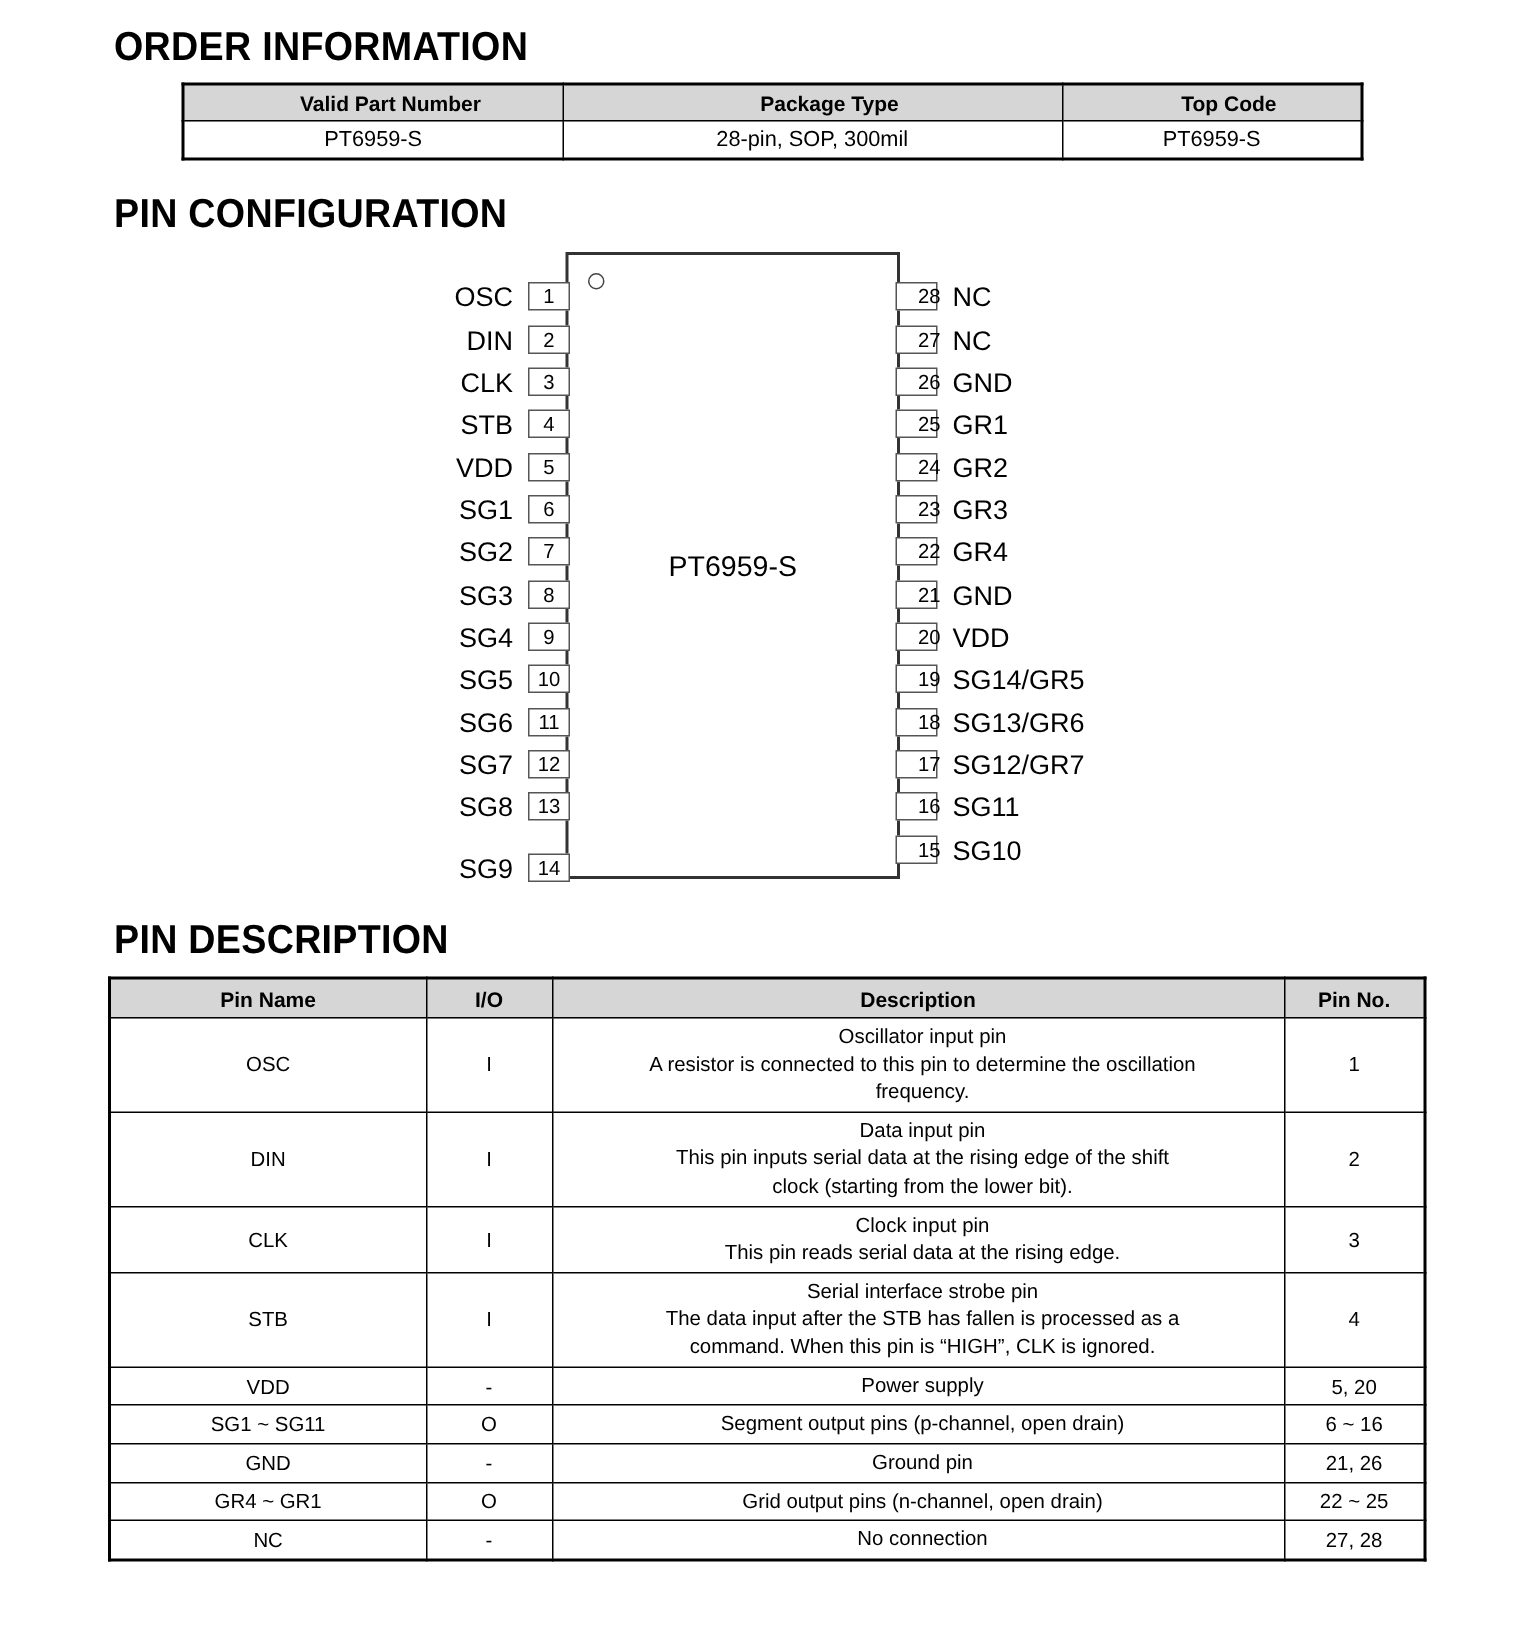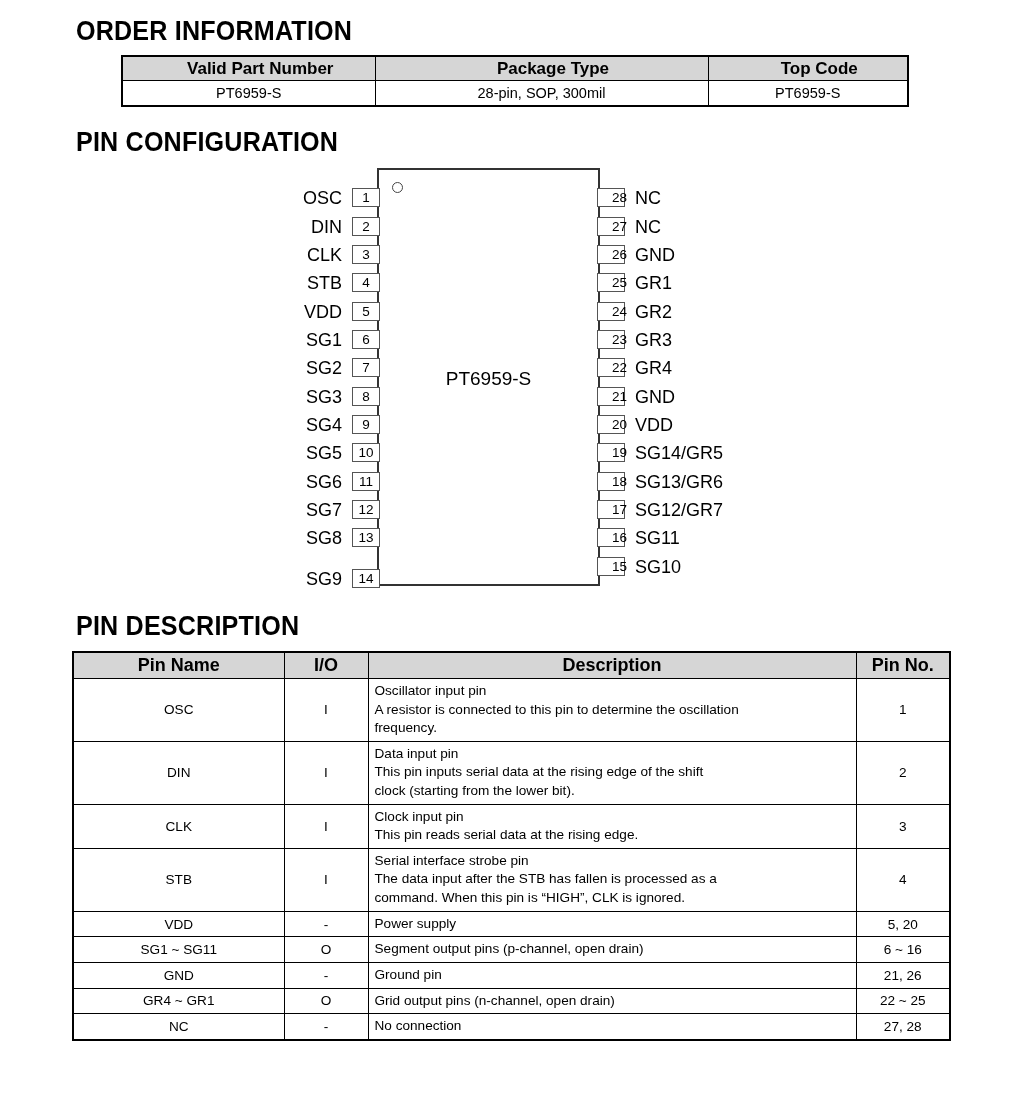--- a/index.html
+++ b/index.html
@@ -48,36 +48,36 @@
   }
   .ds-table th {
     background: #d6d6d6;
     font-weight: bold;
     text-align: center;
     height: 22px;
   }
 
   
   #order-table { left: 121px; top: 55px; width: 786px; }
-  #order-table th { font-size: 17px; height: 23px; padding-left: 23px; }
+  #order-table th { font-size: 14px; height: 23px; padding-left: 23px; }
   #order-table td {
     text-align: center;
     height: 24px;
     font-size: 14.5px;
   }
 
   
   #pin-desc-table { left: 72px; top: 651px; width: 877px; }
-  #pin-desc-table th { font-size: 18px; height: 25px; }
+  #pin-desc-table th { font-size: 14px; height: 25px; }
   #pin-desc-table td { font-size: 13.6px; }
   #pin-desc-table td.c-name   { text-align: center; }
   #pin-desc-table td.c-io     { text-align: center; }
   #pin-desc-table td.c-pinno  { text-align: center; }
   #pin-desc-table td.c-desc   {
-    text-align: left;
+    text-align: center;
     padding: 3px 0 3px 6px;
     line-height: 1.37;
   }
   #pin-desc-table td.c-desc .dline { display: block; white-space: nowrap; }
 
   
   #pin-config {
     position: absolute;
     left: 0;
     top: 160px;

